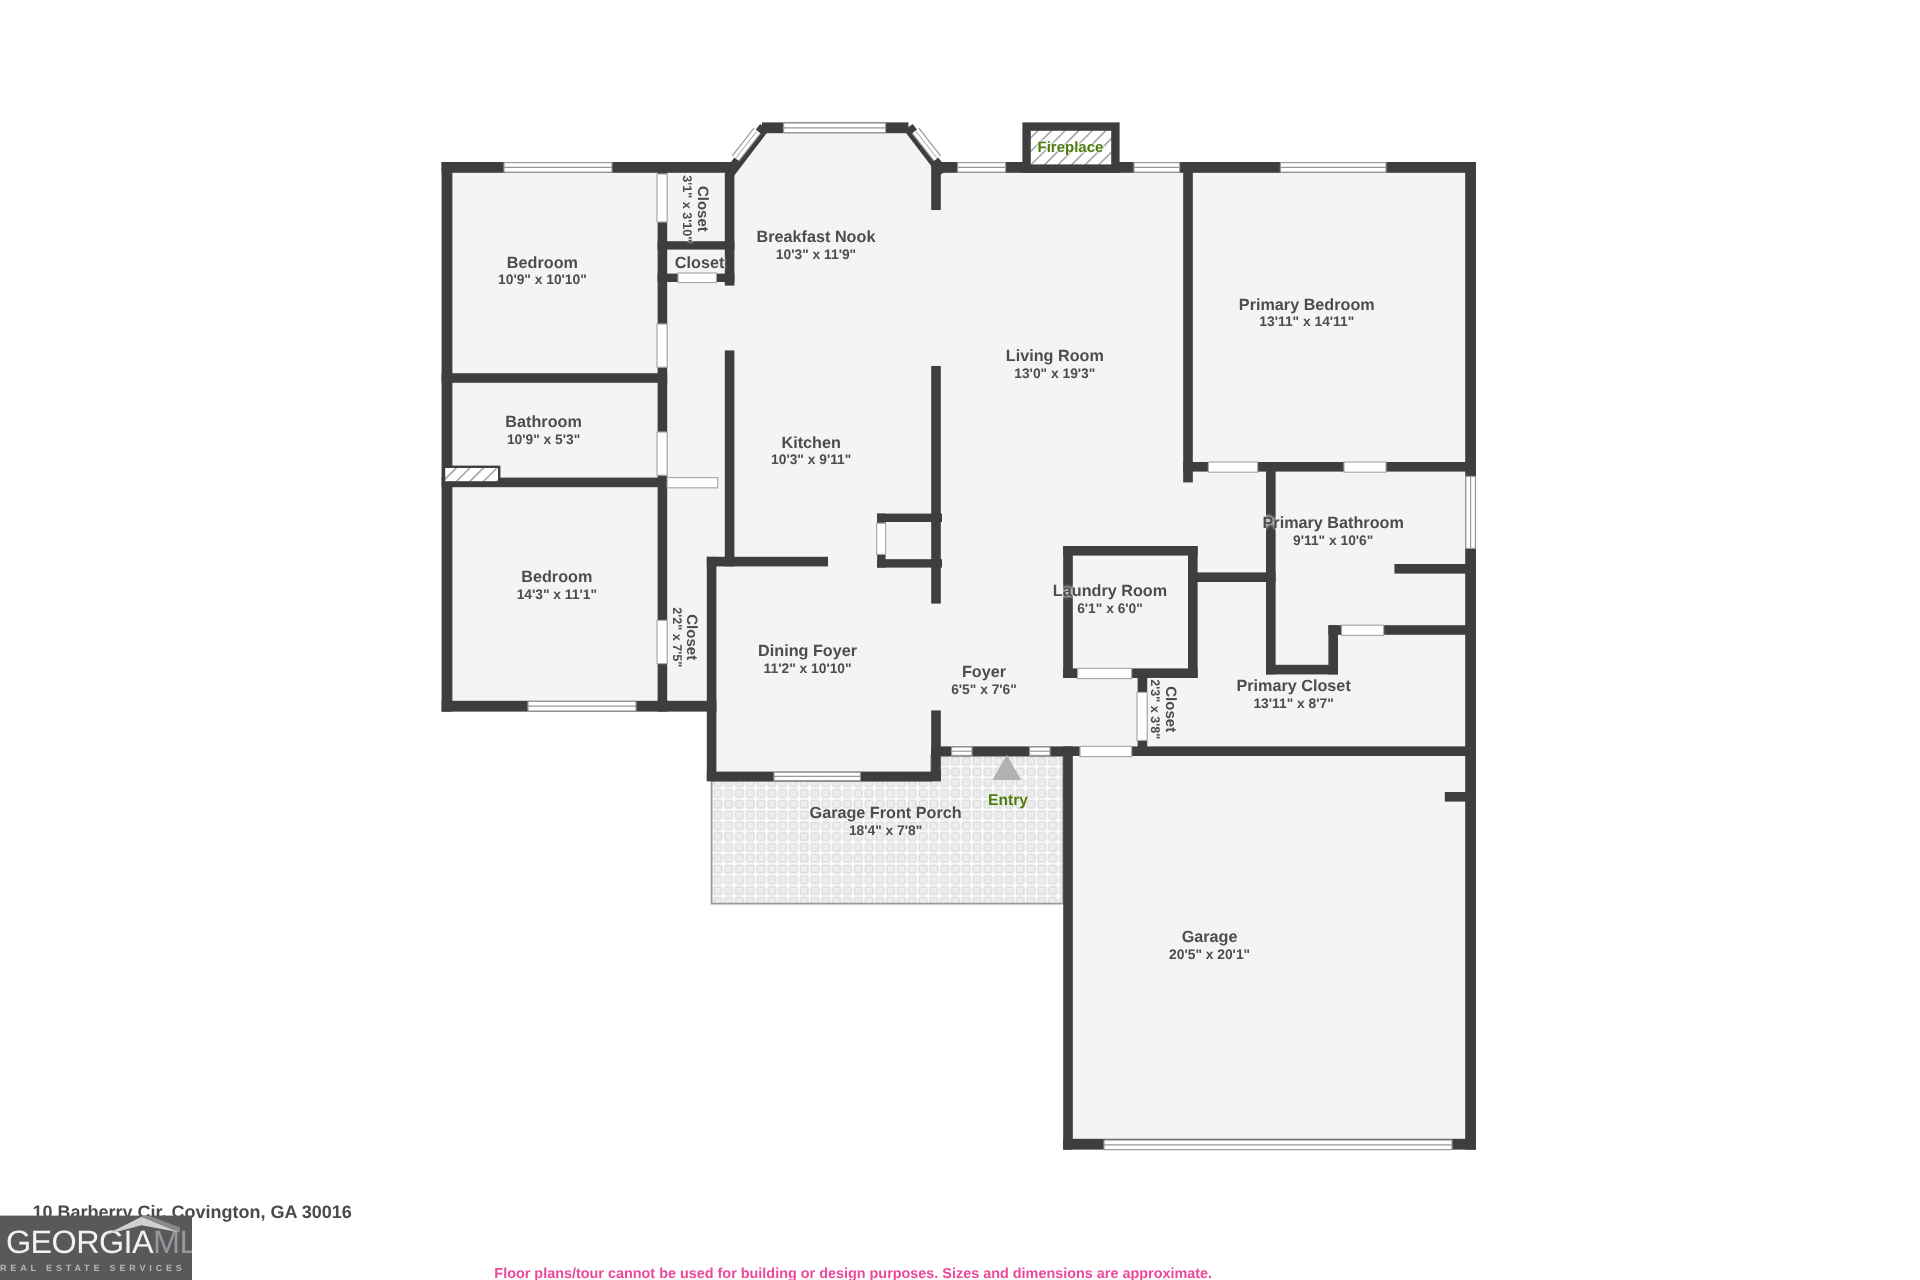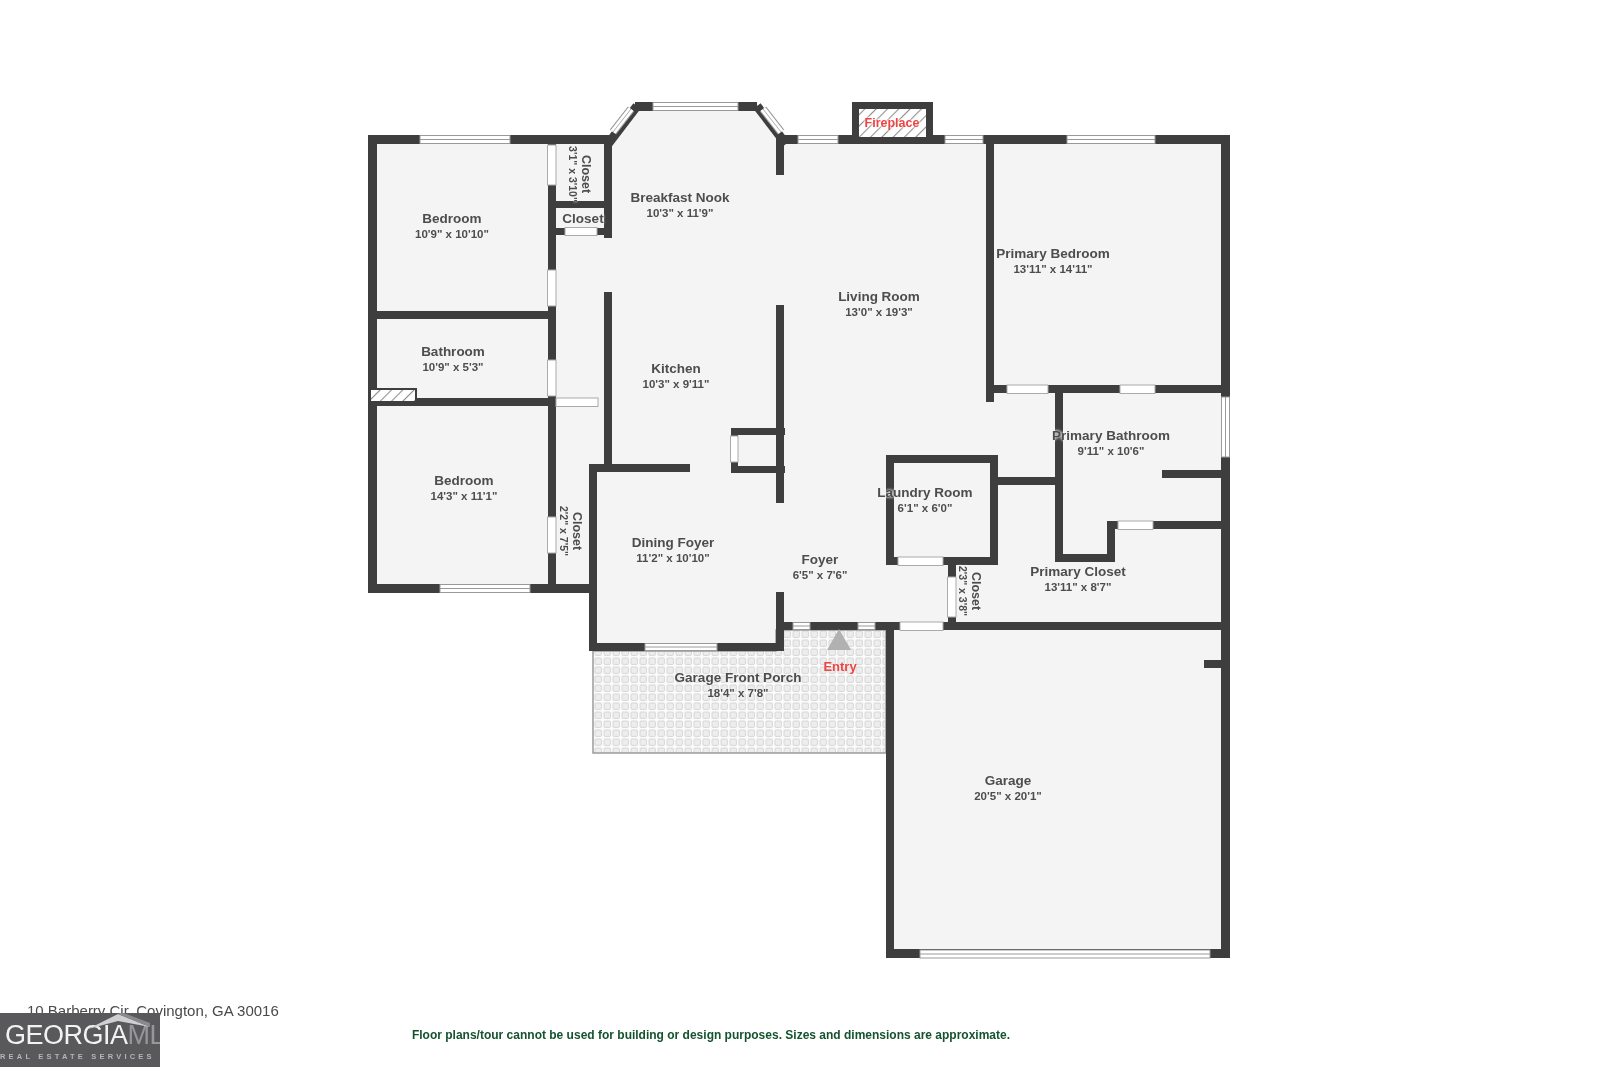--- a/index.html
+++ b/index.html
@@ -8,28 +8,28 @@
   .plan-svg{position:absolute;left:0;top:0;}
   .room-label{position:absolute;transform:translate(-50%,-50%);text-align:center;
               color:#4d4d4d;white-space:nowrap;z-index:5;
               text-shadow:0 0 3px #f4f4f4,0 0 3px #f4f4f4;}
   .room-label .name{display:block;font-weight:bold;font-size:13.5px;line-height:16px;}
   .room-label .dims{display:block;font-weight:bold;font-size:11.5px;line-height:14px;}
   .room-label.sm .name{font-size:12.5px;line-height:14px;}
   .room-label.sm .dims{font-size:10.5px;line-height:13px;}
   .room-label.rot{transform:translate(-50%,-50%) rotate(90deg);}
   .feature-label{position:absolute;transform:translate(-50%,-50%);font-weight:bold;
-                 color:#ef4444;white-space:nowrap;z-index:6;
+                 color:#4d7c0f;white-space:nowrap;z-index:6;
                  text-shadow:0 0 3px #fff,0 0 3px #fff;}
   .fireplace-label{font-size:12.5px;}
   .entry-label{font-size:13px;text-shadow:none;}
-  .address{position:absolute;left:27px;top:1002px;font-size:15px;font-weight:normal;
+  .address{position:absolute;left:27px;top:1002px;font-size:15px;font-weight:bold;
            color:#4a4a4a;z-index:7;}
-  .disclaimer{position:absolute;left:711px;top:1028px;transform:translateX(-50%);
-              font-size:12px;font-weight:bold;color:#14532d;white-space:nowrap;z-index:7;}
+  .disclaimer{position:absolute;left:711px;top:1054px;transform:translateX(-50%);
+              font-size:12px;font-weight:bold;color:#ec4899;white-space:nowrap;z-index:7;}
   .logo{position:absolute;left:0;top:1013px;width:160px;height:54px;background:#59595b;
         z-index:8;overflow:hidden;}
   .logo-line{position:absolute;left:5px;top:9px;font-size:27px;letter-spacing:-0.5px;
              line-height:27px;}
   .logo-georgia{color:#f2f2f2;text-align:center;}
   .logo-mls{color:#97979b;}
   .logo-roof{position:absolute;left:88px;top:-1px;z-index:1;}
   .logo-tagline{position:absolute;left:0;right:0;top:39px;font-size:7.5px;
                 letter-spacing:3.2px;color:#b5b5b7;font-weight:bold;}
 </style>
@@ -204,21 +204,21 @@
     <span class="name">Closet</span>
   </div>
   <div class="room-label" style="left:680px;top:205px">
     <span class="name">Breakfast Nook</span>
     <span class="dims">10'3" x 11'9"</span>
   </div>
   <div class="room-label" style="left:879px;top:304px">
     <span class="name">Living Room</span>
     <span class="dims">13'0" x 19'3"</span>
   </div>
-  <div class="room-label" style="left:1053px;top:261px">
+  <div class="room-label" style="left:1089px;top:261px">
     <span class="name">Primary Bedroom</span>
     <span class="dims">13'11" x 14'11"</span>
   </div>
   <div class="room-label" style="left:453px;top:359px">
     <span class="name">Bathroom</span>
     <span class="dims">10'9" x 5'3"</span>
   </div>
   <div class="room-label" style="left:676px;top:376px">
     <span class="name">Kitchen</span>
     <span class="dims">10'3" x 9'11"</span>

